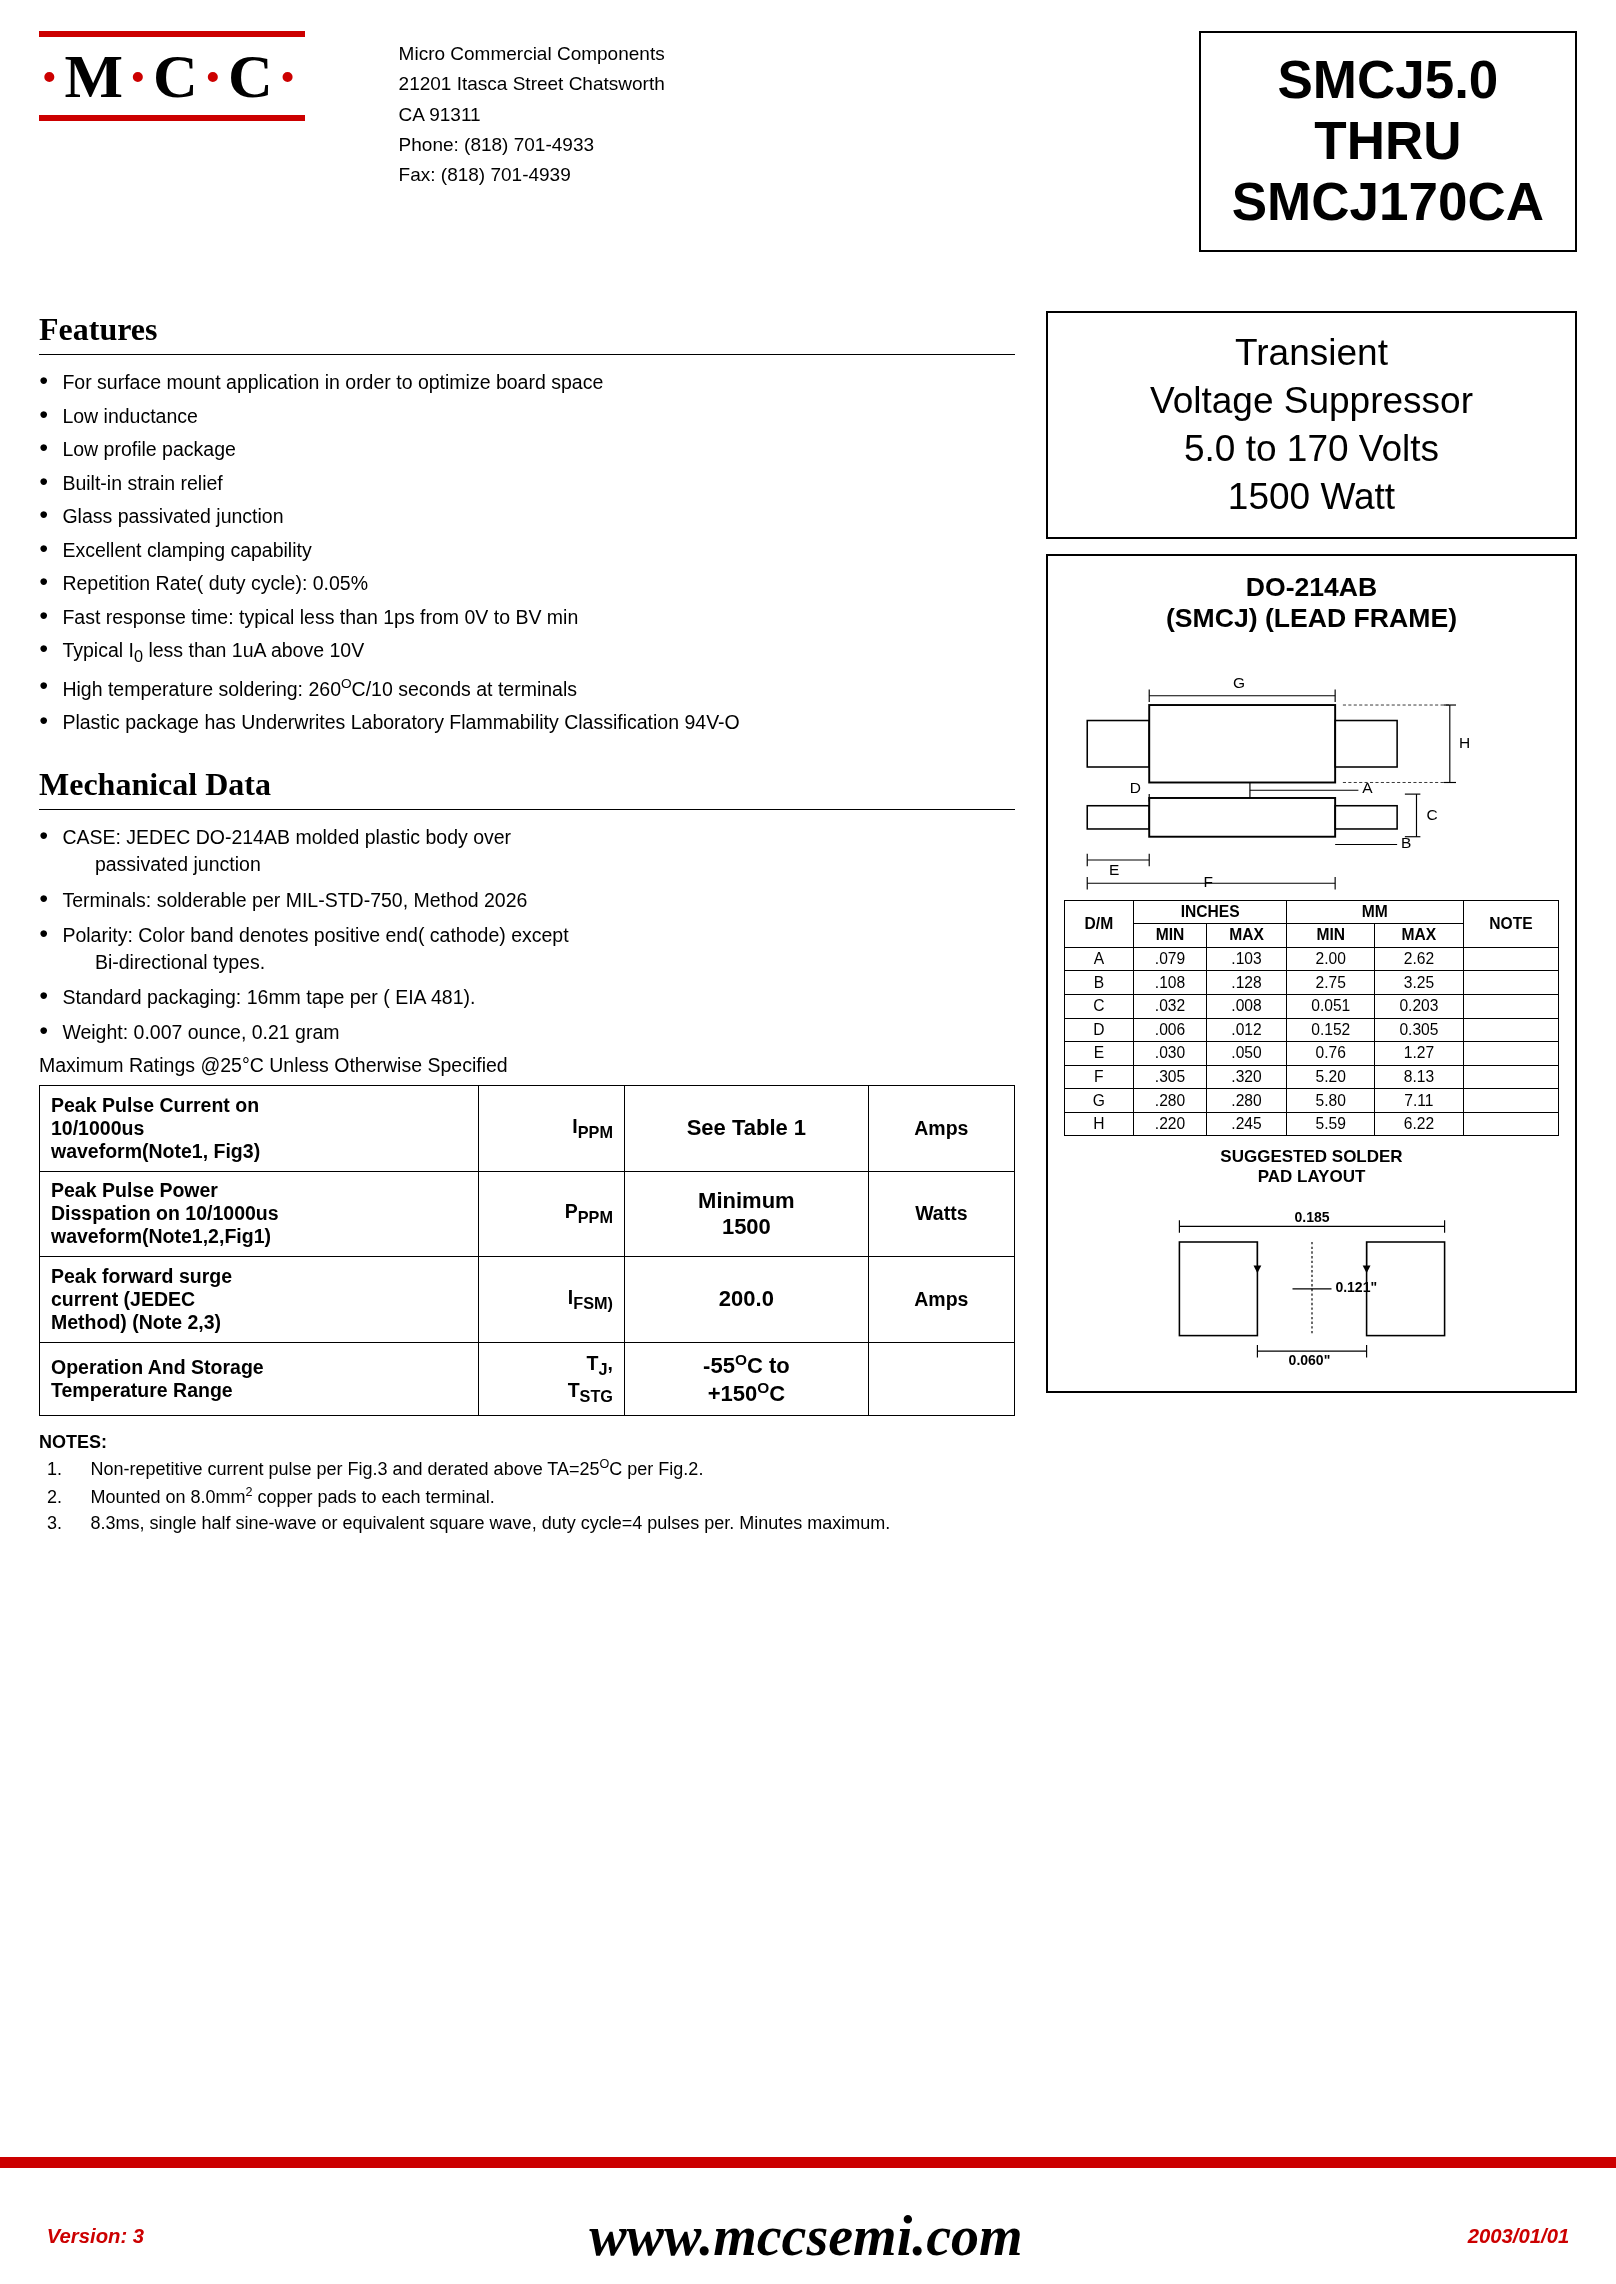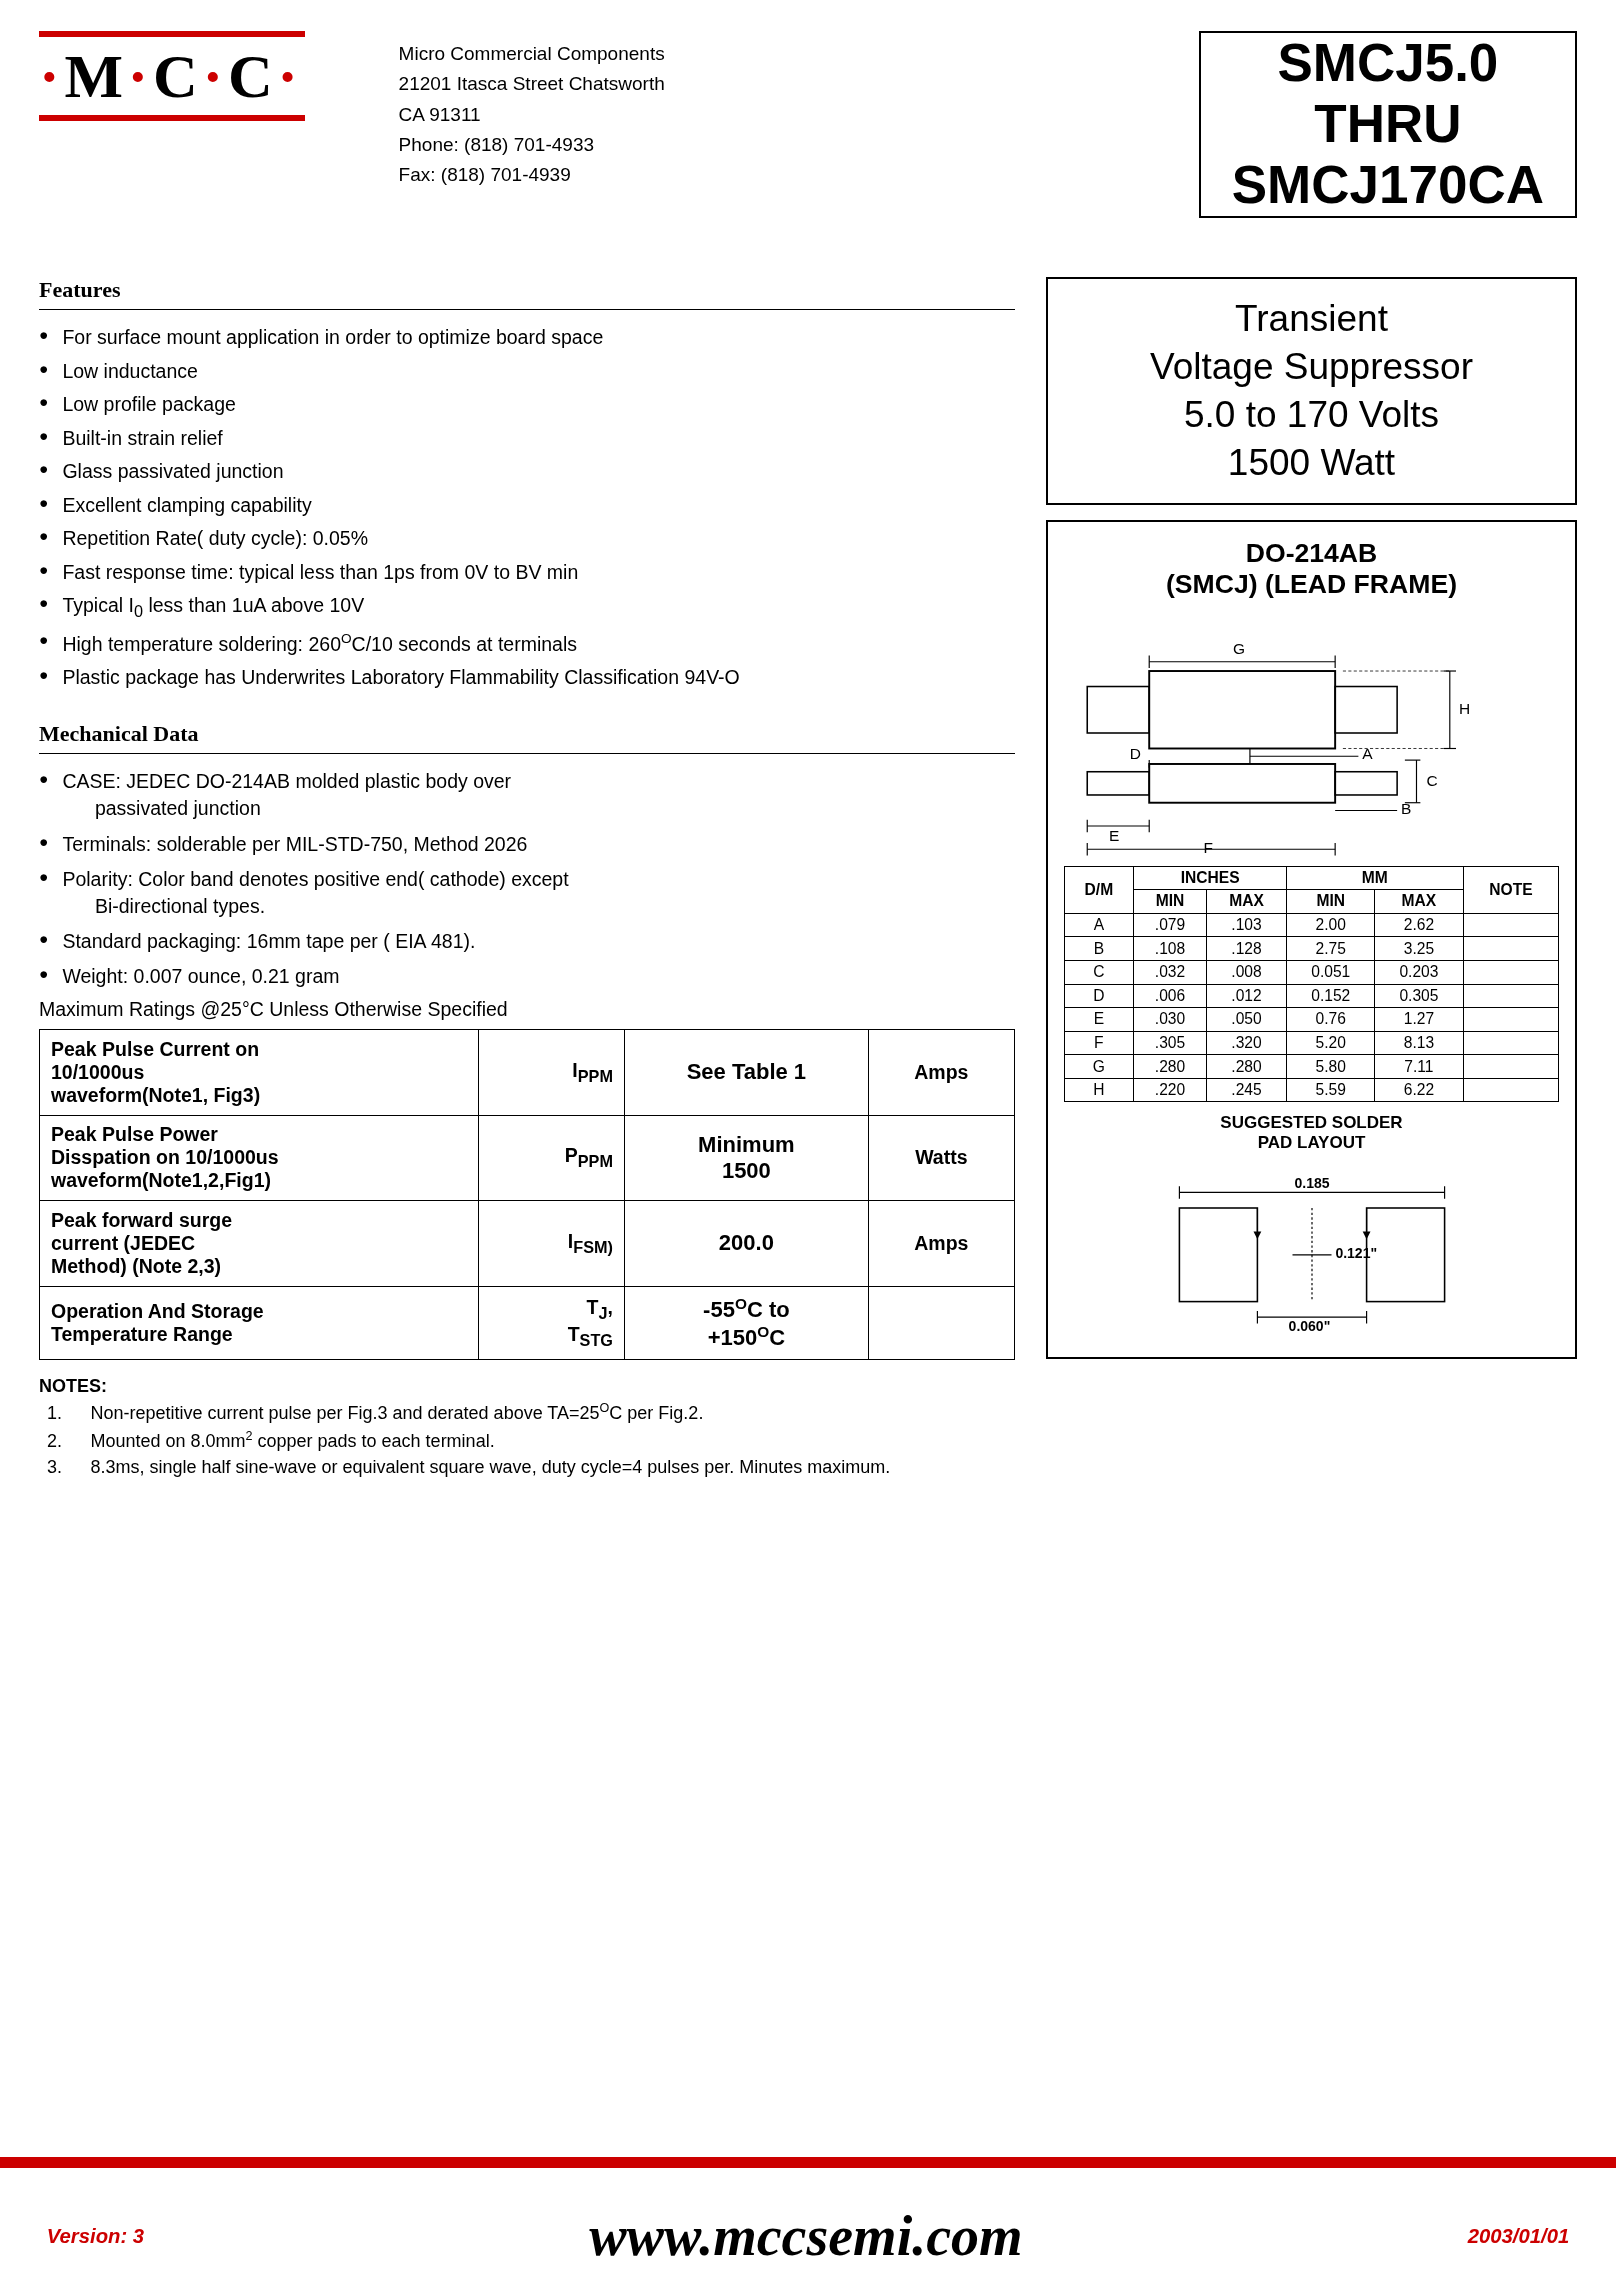--- a/index.html
+++ b/index.html
@@ -65,21 +65,21 @@
       line-height: 1.6;
       margin-left: 15.6px;
       padding-top: 7.8px;
       color: #000;
     }
 
     .part-number-section {
       margin-left: auto;
       text-align: center;
       border: 2.3px solid #000;
-      padding: 0 31px;
+      padding: 17px 31px;
       min-width: 328px;
     }
 
     .part-number-title {
       font-size: 53px;
       font-weight: bold;
       line-height: 1.15;
       color: #000;
     }
 
@@ -99,21 +99,21 @@
 
     .right-column {
       width: 531px;
       display: flex;
       flex-direction: column;
       gap: 15.6px;
     }
 
     
     .section-title {
-      font-size: 22px;
+      font-size: 32px;
       font-weight: bold;
       border-bottom: 1.6px solid #000;
       padding-bottom: 6.2px;
       margin-bottom: 14px;
       font-family: 'Times New Roman', serif;
     }
 
     .features-list {
       list-style: none;
       padding: 0;

